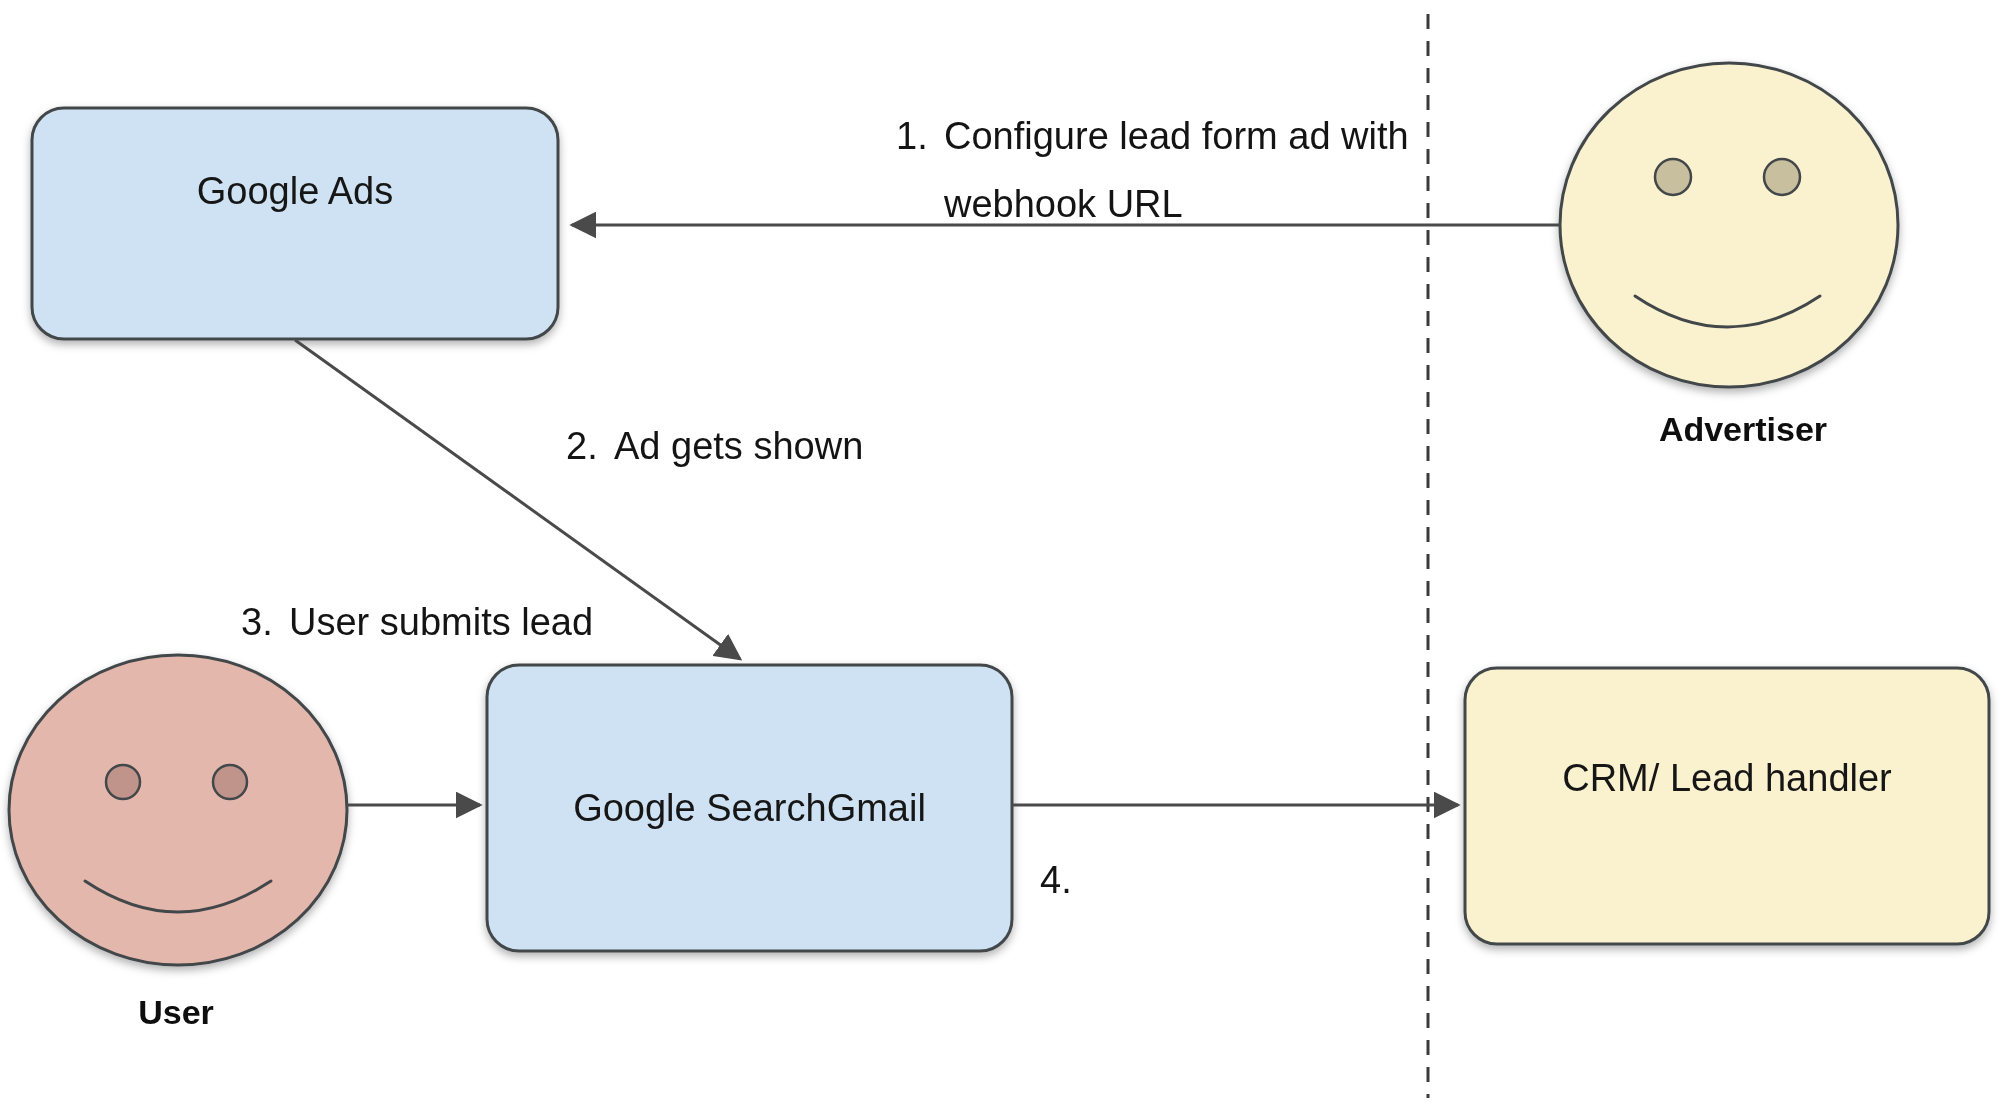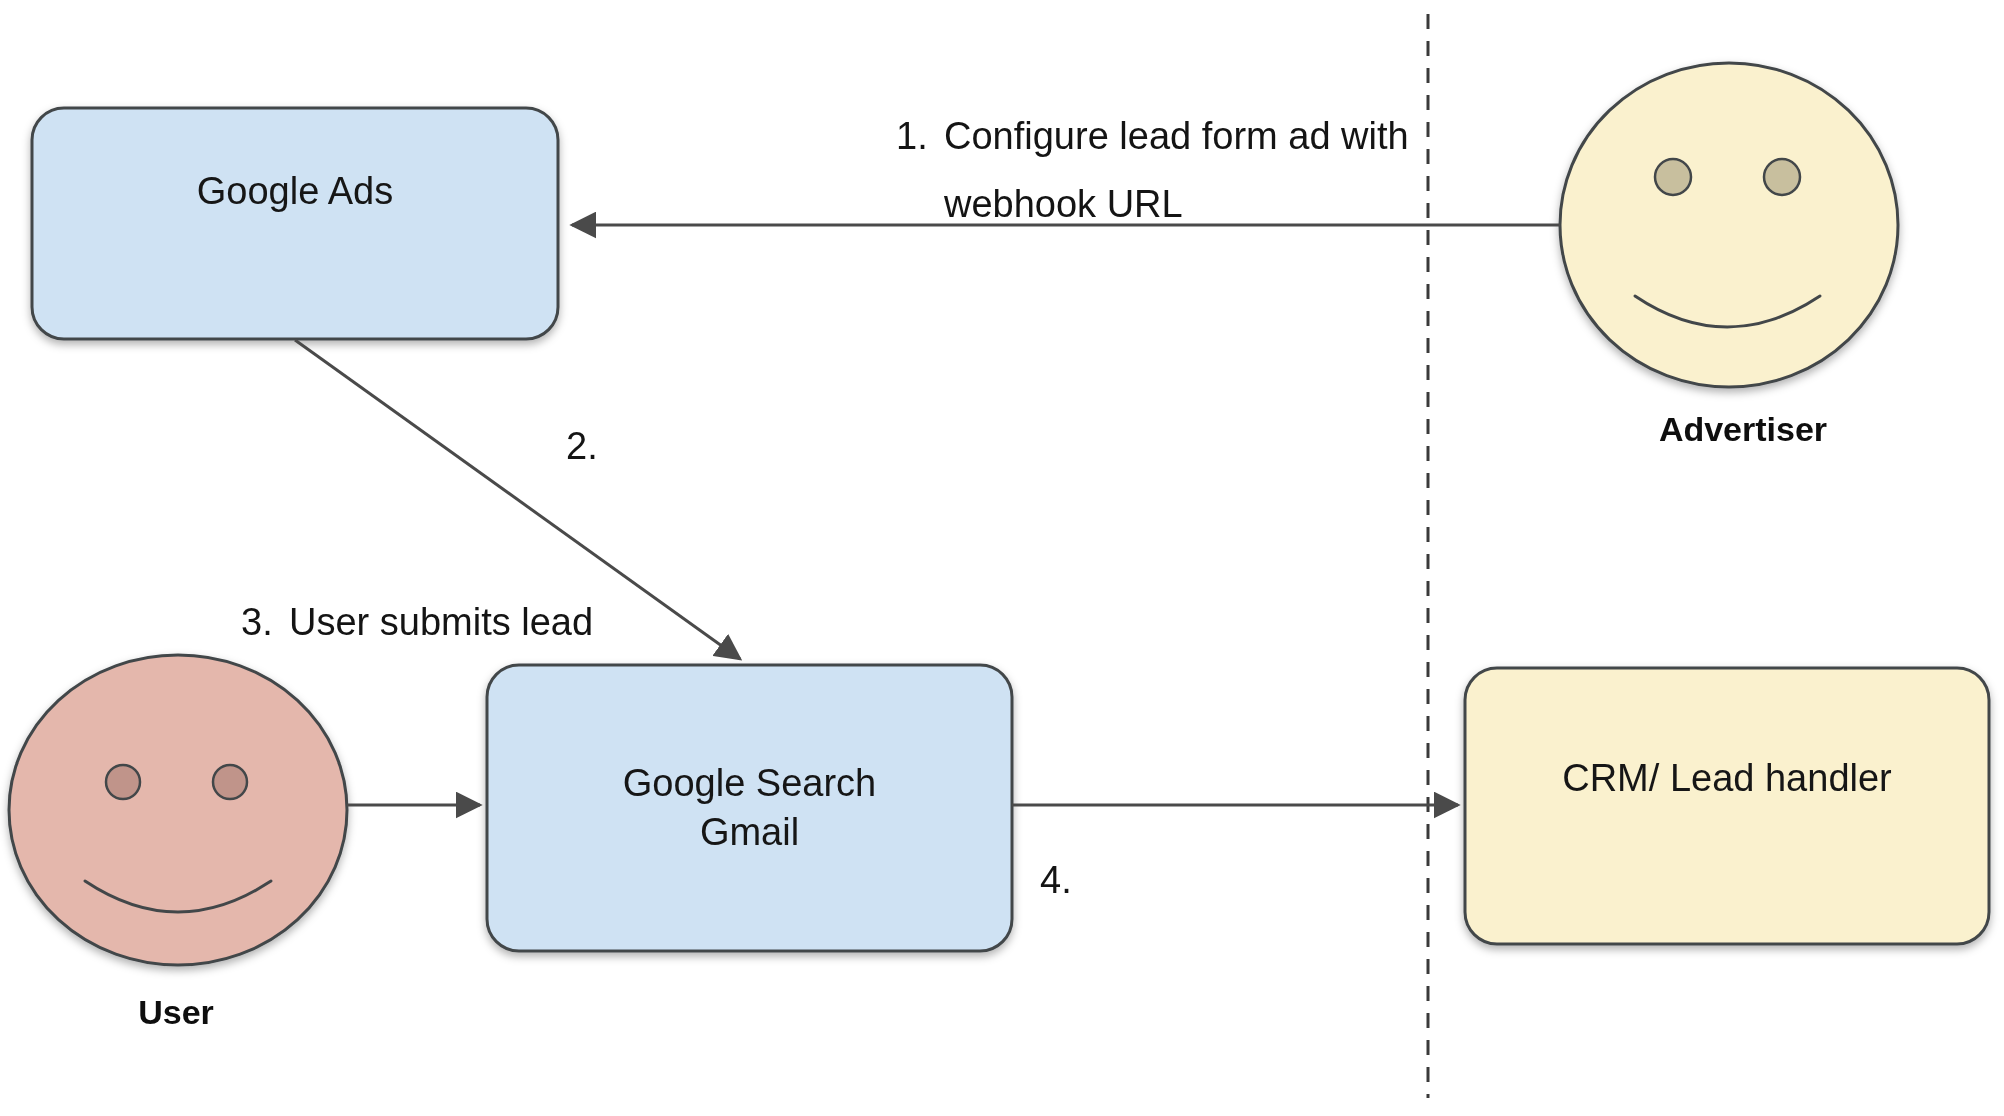--- a/index.html
+++ b/index.html
@@ -13,21 +13,21 @@
   }
   #shapes{position:absolute;left:0;top:0;width:100%;height:100%;}
   .node-label{
     position:absolute;
     display:flex;align-items:center;justify-content:center;
     text-align:center;
     font-size:38px;line-height:50px;
     color:#161616;
     pointer-events:none;
   }
-  .node-label .lines{display:flex;flex-direction:column;}
+  .node-label .lines{display:flex;flex-direction:row;}
   .actor-label{
     position:absolute;
     display:flex;align-items:center;justify-content:center;
     font-size:34px;font-weight:bold;color:#0e0e0e;
     pointer-events:none;
   }
   .step-label{
     position:absolute;
     display:flex;flex-direction:row;align-items:flex-start;
     font-size:38px;line-height:52px;color:#141414;
@@ -108,20 +108,23 @@
   <div class="step-label" style="left:896px;top:110px;">
     <span class="num">1.</span>
     <span class="lines">
       <span>Configure lead form ad with</span>
       <span>webhook URL</span>
     </span>
   </div>
 
   <div class="step-label" style="left:566px;top:420px;">
     <span class="num">2.</span>
+    <span class="lines">
+      <span>Ad gets shown</span>
+    </span>
   </div>
 
   <div class="step-label" style="left:241px;top:596px;">
     <span class="num">3.</span>
     <span class="lines">
       <span>User submits lead</span>
     </span>
   </div>
 
   <div class="step-label" style="left:1040px;top:854px;">

